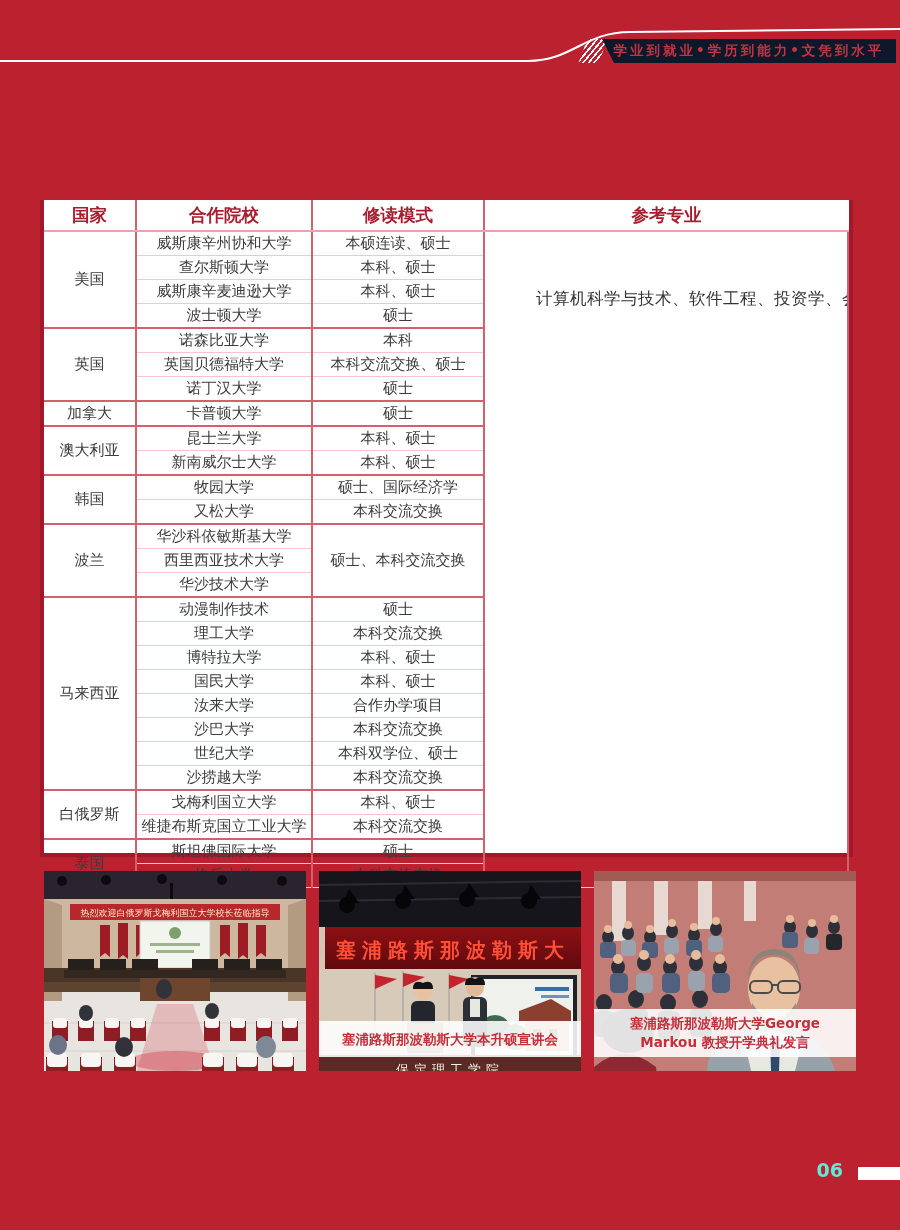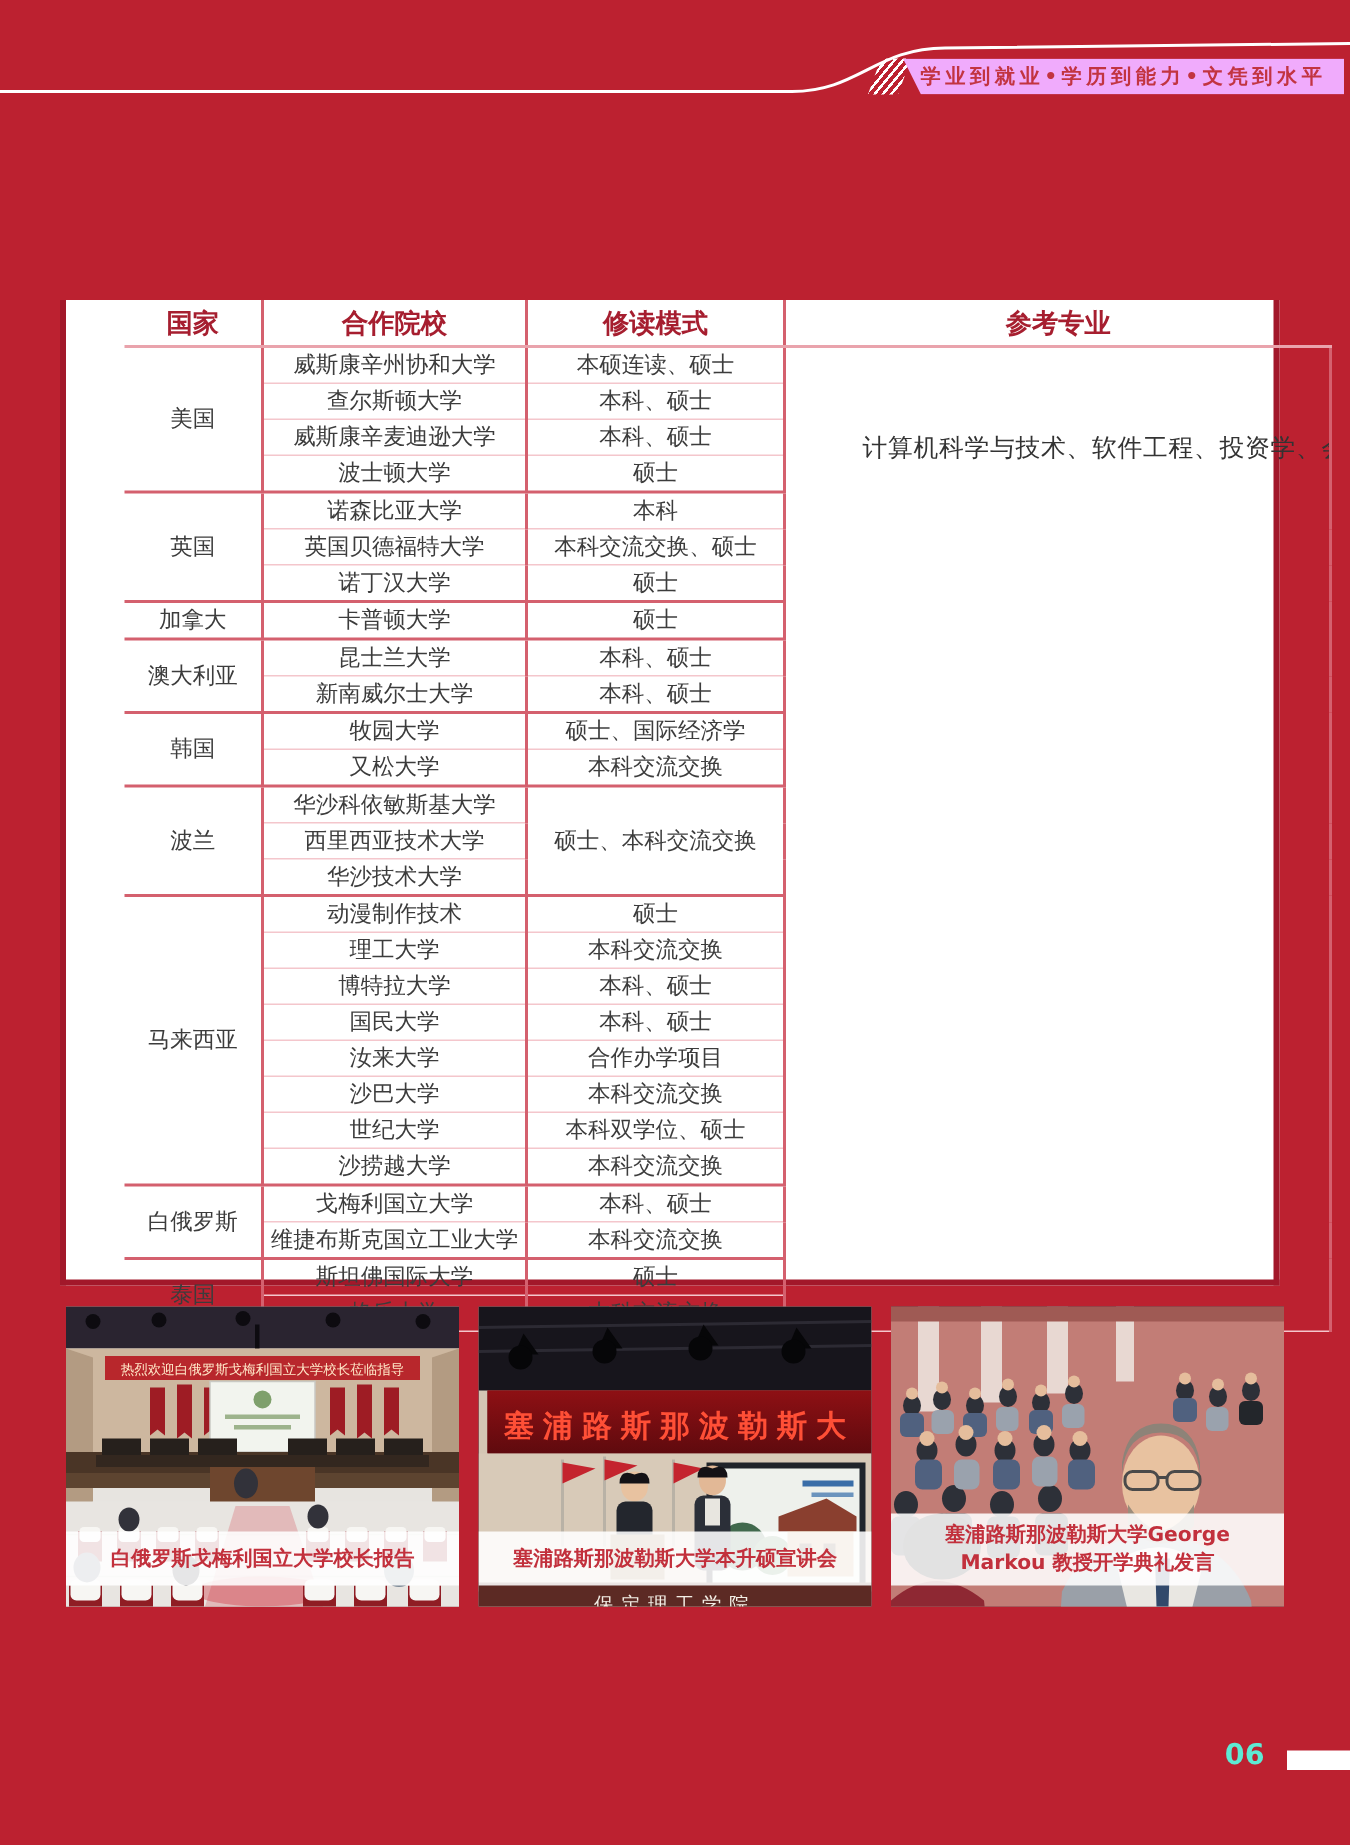--- a/index.html
+++ b/index.html
@@ -11,40 +11,40 @@
   }
   
   #top-line{position:absolute;left:0;top:0;width:900px;height:90px;pointer-events:none;}
   .hatch{
     position:absolute;left:583px;top:39px;width:20px;height:24px;
     background:repeating-linear-gradient(115deg,rgba(255,255,255,0) 0 3px,#ffffff 3px 5px);
     transform:skewX(-20deg);
   }
   .slogan-banner{
     position:absolute;left:602px;top:39px;width:294px;height:24px;
-    background:#f0abfc;
+    background:#0f172a;
     clip-path:polygon(0 0,100% 0,100% 100%,12px 100%);
     display:flex;align-items:center;justify-content:center;
   }
   .slogan-banner span{
     color:#c23441;font-size:13.5px;font-weight:600;letter-spacing:3px;white-space:nowrap;
   }
   
   .page-title{
     position:absolute;left:40px;top:138px;margin:0;
     color:#ffffff;font-size:37px;font-weight:700;letter-spacing:1px;line-height:46px;
   }
   
   .content-panel{
     position:absolute;left:40px;top:200px;width:813px;height:657px;
     background:#ffffff;box-sizing:border-box;
     border-left:4px solid #a2182a;border-right:4px solid #a2182a;border-bottom:4px solid #a2182a;
   }
   table.program{
-    border-collapse:collapse;table-layout:fixed;width:100%;height:100%;margin-left:39px;
+    border-collapse:collapse;table-layout:fixed;width:100%;height:100%;
   }
   table.program col.c1{width:92px}
   table.program col.c2{width:176px}
   table.program col.c3{width:172px}
   table.program th{
     height:30px;color:#a61e2f;font-size:17.5px;font-weight:700;text-align:center;
     border-right:2px solid #d4606e;border-bottom:2px solid #e9a3ac;padding:0;
   }
   table.program th:last-child{border-right:none;}
   table.program td{
@@ -335,21 +335,20 @@
           <g fill="#32323a">
             <ellipse cx="42" cy="142" rx="7" ry="8"></ellipse>
               <ellipse cx="120" cy="118" rx="8" ry="10"></ellipse>
             <ellipse cx="168" cy="140" rx="7" ry="8"></ellipse>
               <ellipse cx="80" cy="176" rx="9" ry="10"></ellipse>
           </g>
           <ellipse cx="222" cy="176" rx="10" ry="11" fill="#7d8a96"></ellipse>
           <ellipse cx="14" cy="174" rx="9" ry="10" fill="#6b7486"></ellipse>
         </g>
       </svg>
-      <figcaption class="photo-caption">白俄罗斯戈梅利国立大学校长报告</figcaption>
     </figure>
 
     <figure class="photo" style="margin:0">
       <svg viewBox="0 0 262 275" width="262" height="275">
         <rect width="262" height="275" fill="#d4c6b4"></rect>
         <rect x="0" y="0" width="262" height="56" fill="#17151c"></rect>
         <g stroke="#2c2a33" stroke-width="2">
           <line x1="0" y1="14" x2="262" y2="10"></line>
             <line x1="0" y1="30" x2="262" y2="26"></line>
         </g>

